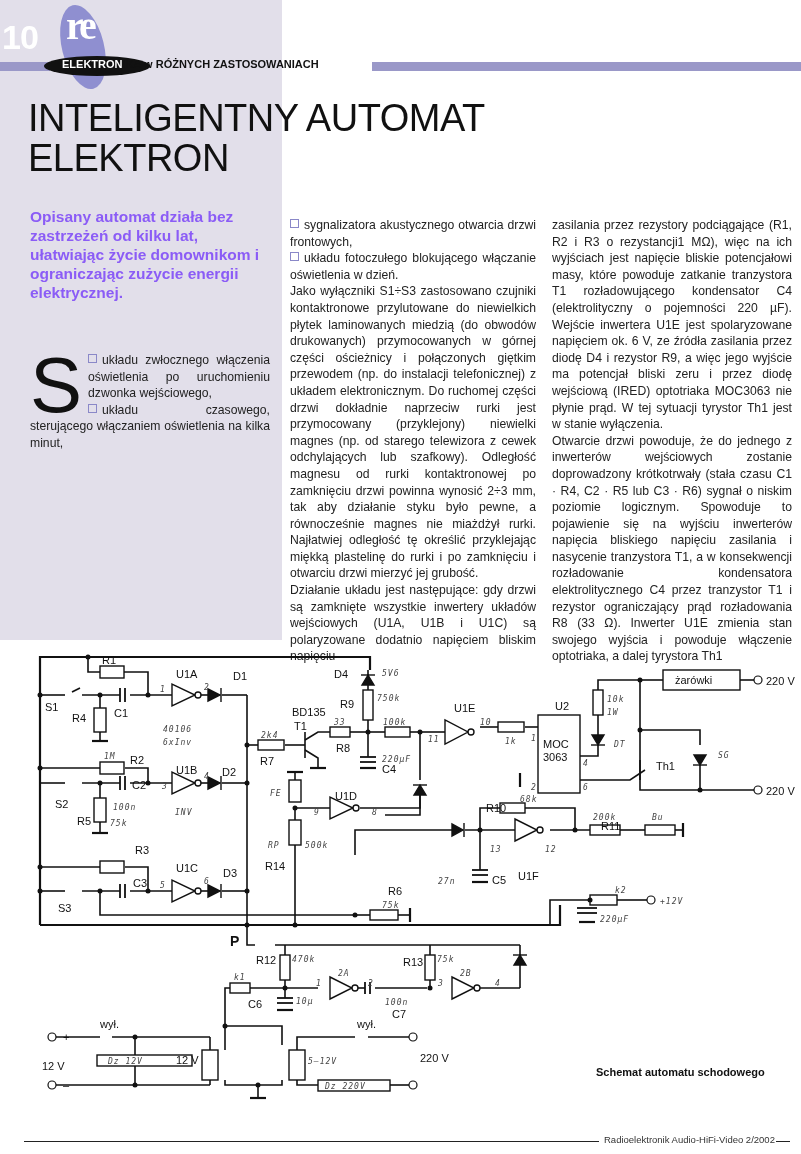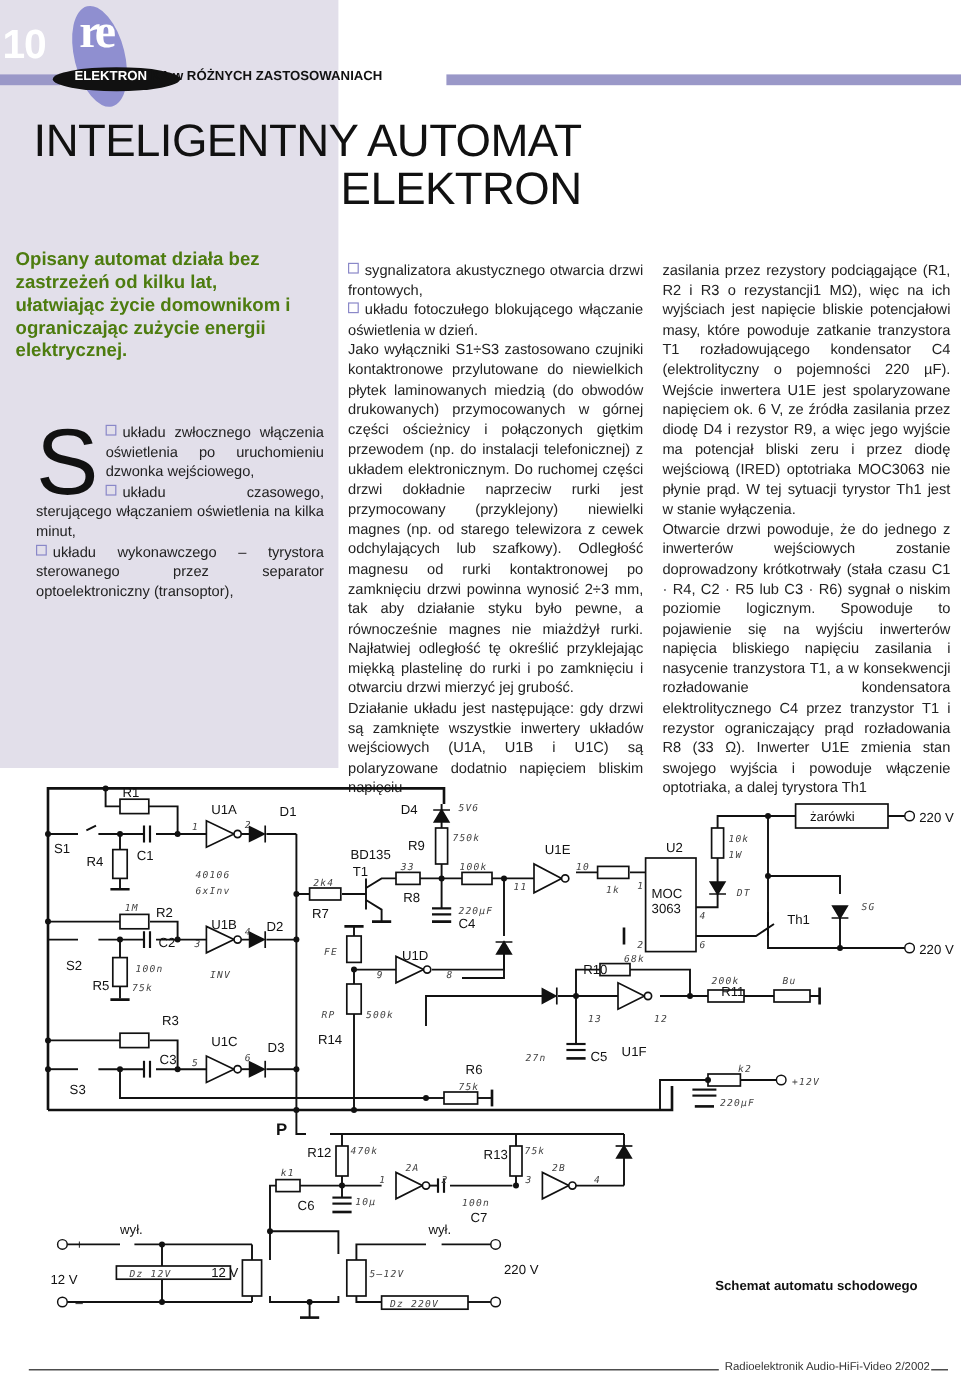--- a/index.html
+++ b/index.html
@@ -8,22 +8,22 @@
   .lav{position:absolute;left:0;top:0;width:282px;height:640px;background:#e2dfea;}
   .lav-top{position:absolute;left:0;top:0;width:240px;height:62px;background:#e2dfea;}
   .pagenum{position:absolute;left:2px;top:18px;font:bold 34px "Liberation Sans",sans-serif;color:#ffffff;letter-spacing:-1px;}
   .logo-oval{position:absolute;left:62px;top:4px;width:42px;height:86px;border-radius:50%;background:#8f8fd0;transform:rotate(-14deg);}
   .logo-text{position:absolute;left:66px;top:2px;font:bold 40px "Liberation Serif",serif;color:#ffffff;letter-spacing:-4px;text-align:right;}
   .band-left{position:absolute;left:0;top:62px;width:50px;height:9px;background:#9a98c8;}
   .band-right{position:absolute;left:372px;top:62px;width:429px;height:9px;background:#9a98c8;}
   .band-oval{position:absolute;left:44px;top:56px;width:106px;height:20px;border-radius:50%;background:#111;}
   .section{position:absolute;left:62px;top:58px;font:bold 11px "Liberation Sans",sans-serif;color:#111;white-space:nowrap;}
   .section .w1{color:#fff;}
-  .title{position:absolute;left:28px;top:98px;font:38px "Liberation Sans",sans-serif;line-height:40px;color:#111;letter-spacing:-0.5px;text-align:right;}
-  .lead{position:absolute;left:13px;top:207px;width:240px;font:bold 15.5px "Liberation Sans",sans-serif;line-height:19px;color:#4d7c0f;}
+  .title{position:absolute;left:28px;top:98px;font:38px "Liberation Sans",sans-serif;line-height:40px;color:#111;letter-spacing:-0.5px;}
+  .lead{position:absolute;left:30px;top:207px;width:240px;font:bold 15.5px "Liberation Sans",sans-serif;line-height:19px;color:#8b5cf6;}
   .col{position:absolute;font-size:12.2px;line-height:16.6px;text-align:justify;color:#222;}
   .col p{margin:0;}
   .c1{left:30px;top:352px;width:240px;}
   .c2{left:290px;top:217px;width:246px;}
   .c3{left:552px;top:217px;width:240px;}
   .dropcap{float:left;font:78px "Liberation Sans",sans-serif;line-height:62px;margin:2px 6px 0 0;color:#111;}
   .bullet{display:inline-block;width:7px;height:7px;border:1px solid #8a88c8;margin-right:5px;vertical-align:1px;}
   .schem{position:absolute;left:0;top:650px;width:801px;height:460px;}
   .caption{position:absolute;left:596px;top:1066px;font:bold 11px "Liberation Sans",sans-serif;color:#111;}
   .footer-line{position:absolute;left:24px;top:1141px;width:575px;height:1px;background:#222;}
@@ -50,21 +50,20 @@
   <div>INTELIGENTNY AUTOMAT</div>
   <div>ELEKTRON</div>
 </div>
 
 <div class="lead">Opisany automat działa bez zastrzeżeń od kilku lat, ułatwiając życie domownikom i ograniczając zużycie energii elektrycznej.</div>
 
 <div class="col c1">
   <span class="dropcap">S</span>
   <p><span class="bullet"></span><span>układu zwłocznego włączenia oświetlenia po uruchomieniu dzwonka wejściowego,</span></p>
   <p><span class="bullet"></span><span>układu czasowego, sterującego włączaniem oświetlenia na kilka minut,</span></p>
-  <p><span class="bullet"></span><span>układu wykonawczego – tyrystora sterowanego przez separator optoelektroniczny (transoptor),</span></p>
 </div>
 
 <div class="col c2">
   <p><span class="bullet"></span><span>sygnalizatora akustycznego otwarcia drzwi frontowych,</span></p>
   <p><span class="bullet"></span><span>układu fotoczułego blokującego włączanie oświetlenia w dzień.</span></p>
   <p>Jako wyłączniki S1÷S3 zastosowano czujniki kontaktronowe przylutowane do niewielkich płytek laminowanych miedzią (do obwodów drukowanych) przymocowanych w górnej części ościeżnicy i połączonych giętkim przewodem (np. do instalacji telefonicznej) z układem elektronicznym. Do ruchomej części drzwi dokładnie naprzeciw rurki jest przymocowany (przyklejony) niewielki magnes (np. od starego telewizora z cewek odchylających lub szafkowy). Odległość magnesu od rurki kontaktronowej po zamknięciu drzwi powinna wynosić 2÷3 mm, tak aby działanie styku było pewne, a równocześnie magnes nie miażdżył rurki. Najłatwiej odległość tę określić przyklejając miękką plastelinę do rurki i po zamknięciu i otwarciu drzwi mierzyć jej grubość.</p>
   <p>Działanie układu jest następujące: gdy drzwi są zamknięte wszystkie inwertery układów wejściowych (U1A, U1B i U1C) są polaryzowane dodatnio napięciem bliskim napięciu</p>
 </div>
 
 <div class="col c3">

